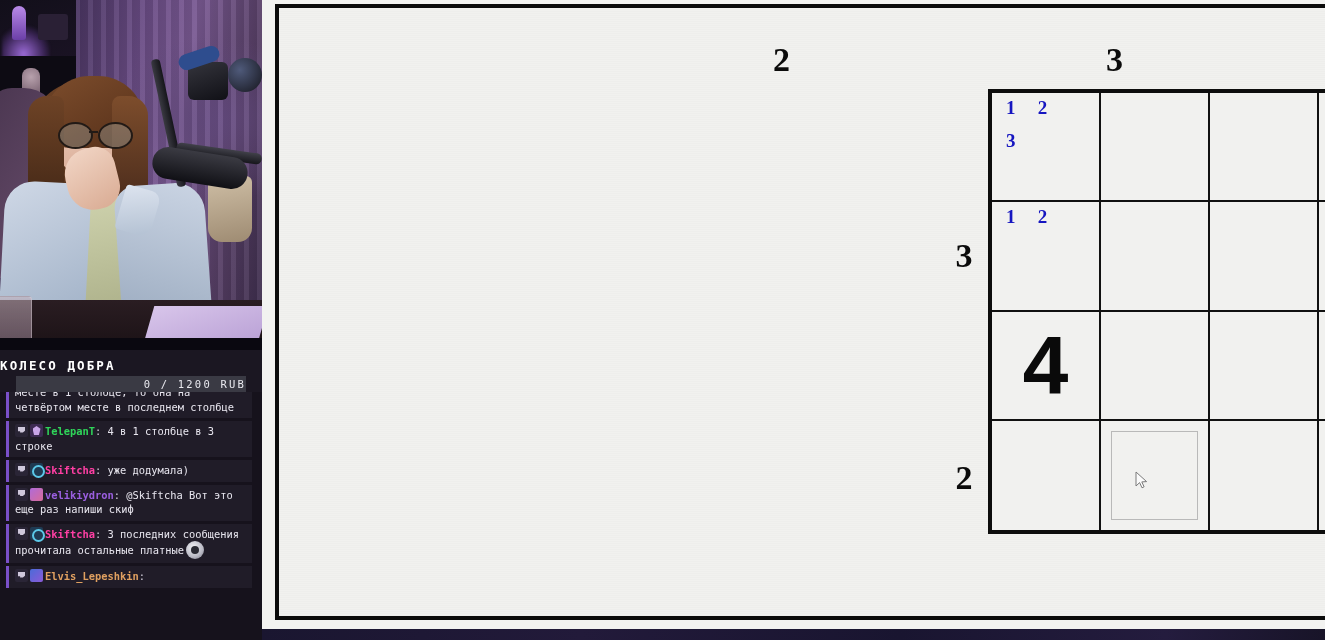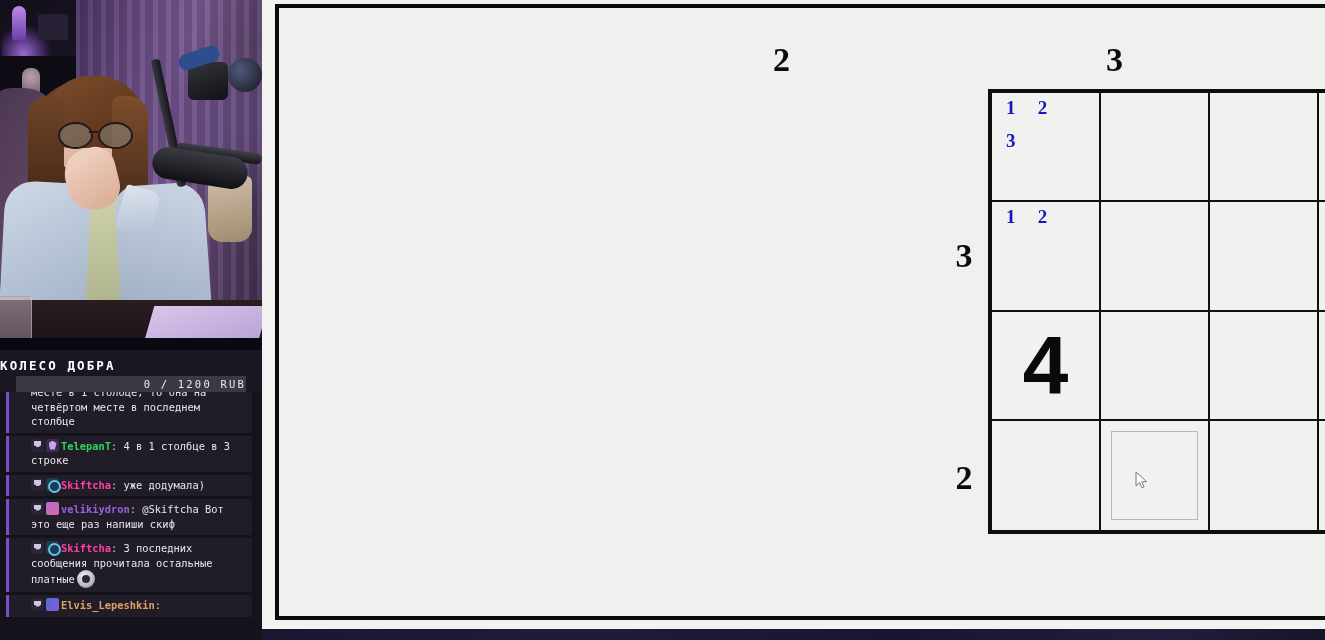--- a/index.html
+++ b/index.html
@@ -203,21 +203,21 @@
   }
 
   
   #chat {
     position: absolute; left: 0; top: 392px; width: 262px; height: 248px;
     background: #16121c; overflow: hidden; padding-top: 2px;
   }
   .chat-msg {
     position: relative; margin: 3px 10px 3px 6px;
     background: #201c28; border-left: 3px solid #7a50c9;
-    padding: 3px 5px 4px 22px;
+    padding: 3px 5px 4px 6px;
     font-family: "DejaVu Sans Mono", monospace;
     font-size: 10.4px; line-height: 14.5px; color: #e8e6ef;
     word-wrap: break-word;
   }
   .chat-msg.clipped { margin-top: -12px; }
   .badge {
     display: inline-block; width: 13px; height: 13px; vertical-align: -2px;
     margin-right: 2px; border-radius: 2px;
   }
   .badge.twitch {

